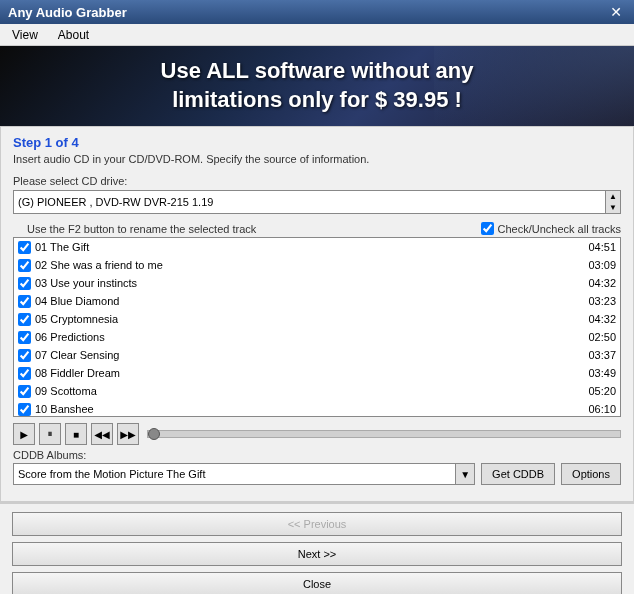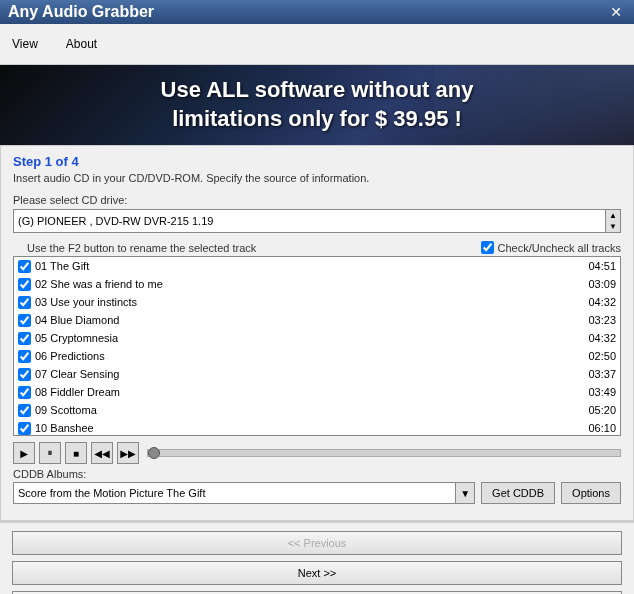--- a/index.html
+++ b/index.html
@@ -16,40 +16,40 @@
     .title-bar {
       background: linear-gradient(to bottom, #4a6fa5, #2a4a7a);
       color: white;
       padding: 4px 8px;
       display: flex;
       justify-content: space-between;
       align-items: center;
       height: 24px;
     }
     .title-bar-text {
-      font-size: 16px;
+      font-size: 13px;
       font-weight: bold;
     }
     .title-bar-close {
       background: none;
       border: none;
       color: white;
       cursor: pointer;
       font-size: 14px;
       padding: 0 4px;
       line-height: 1;
     }
 
     
     .menu-bar {
       background: #f0f0f0;
       border-bottom: 1px solid #ccc;
-      padding: 20px 8px;
-      display: flex;
-      gap: 20px;
+      padding: 10px 8px;
+      display: flex;
+      gap: 12px;
       height: 22px;
       align-items: center;
     }
     .menu-item {
       font-size: 12px;
       cursor: pointer;
       padding: 2px 4px;
       color: #000;
     }
 

